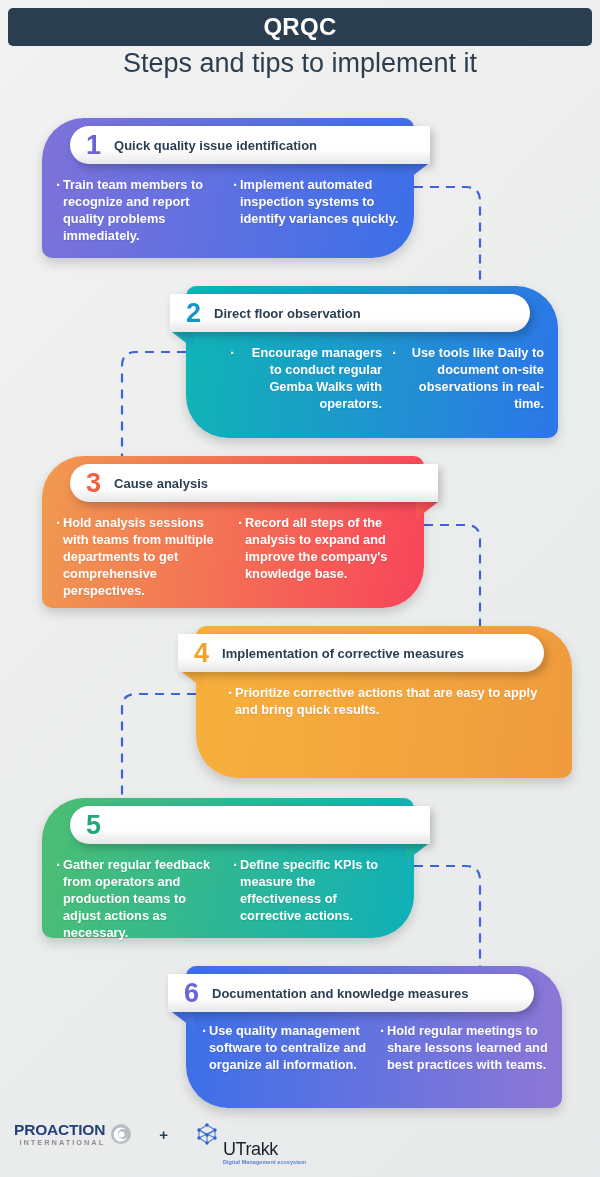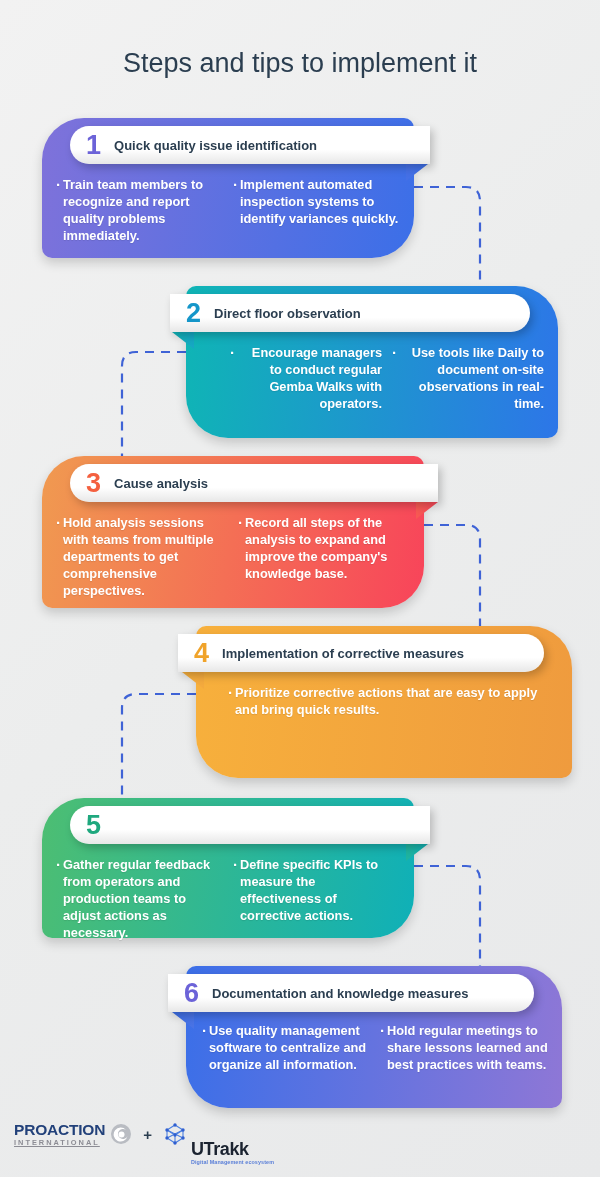--- a/index.html
+++ b/index.html
@@ -79,37 +79,40 @@
     text-shadow: 0 1px 1px rgba(0,0,0,.10);
   }
   .bullet::before {
     content: "·"; position: absolute; left: 0; top: -1px;
     font-size: 15px; font-weight: bold;
   }
 
   
   .footer {
     position: absolute; left: 14px; bottom: 12px;
-    display: flex; align-items: center; gap: 11px;
+    display: flex; align-items: center; gap: 27px;
   }
   .pa-logo { display: flex; align-items: center; gap: 5px; }
   .pa-text { line-height: 1; }
   .pa-main { font-size: 15.5px; font-weight: bold; color: #22417a; letter-spacing: -.2px; }
-  .pa-sub  { font-size: 7.4px; font-weight: bold; color: #8c8c94; letter-spacing: 2.0px; margin-top: 2px; text-decoration: underline; }
+  .pa-sub  { font-size: 7.4px; font-weight: bold; color: #8c8c94; letter-spacing: 2.0px; text-align: right; margin-top: 2px; }
   .plus { font-size: 15px; font-weight: bold; color: #2b3e50; }
   .ut-logo { display: flex; align-items: center; gap: 4px; }
   .ut-text { line-height: 1; }
-  .ut-main { font-size: 18px; font-weight: bold; color: #1b2330; letter-spacing: -.4px; margin-top: 36px; }
+  .ut-main { font-size: 18px; font-weight: normal; color: #1b2330; letter-spacing: -.4px; margin-top: 36px; }
   .ut-sub  { font-size: 5.4px; font-weight: bold; color: #5a7fd8; letter-spacing: .1px; margin-top: 2px; }
 </style>
 </head>
 <body>
 
 <div id="page">
 
+  <div class="title-bar">
+    <span>QRQC</span>
+  </div>
   <div class="subtitle">Steps and tips to implement it</div>
 
   <svg class="connectors" viewBox="0 0 600 1177">
     <path d="M414,187 L466,187 Q480,187 480,201 L480,300"></path>
     <path d="M186,352 L136,352 Q122,352 122,366 L122,465"></path>
     <path d="M424,525 L466,525 Q480,525 480,539 L480,638"></path>
     <path d="M196,694 L136,694 Q122,694 122,708 L122,805"></path>
     <path d="M414,866 L466,866 Q480,866 480,880 L480,978"></path>
   </svg>
 

